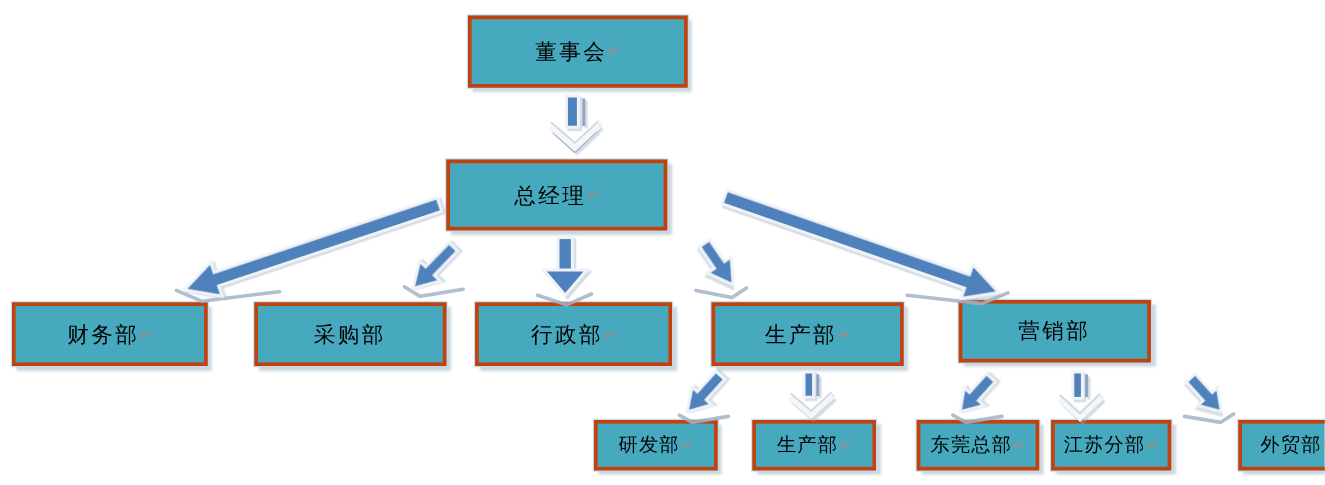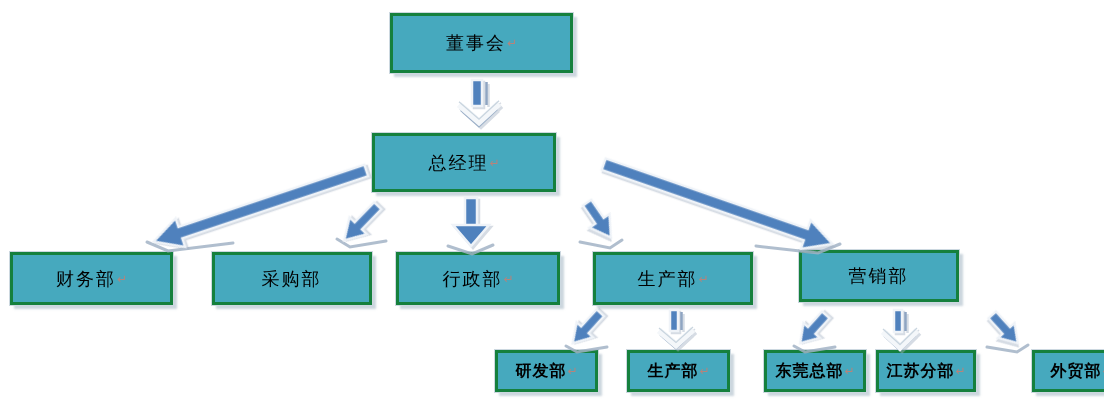--- a/index.html
+++ b/index.html
@@ -7,33 +7,33 @@
     position:relative;
     width:1104px;height:404px;
     background:#ffffff;
     font-family:"Liberation Sans","DejaVu Sans",sans-serif;
     overflow:hidden;
   }
   .node{
     position:absolute;
     box-sizing:border-box;
     background:#46A9BE;
-    border:3px solid #15803d;
+    border:3px solid #c2410c;
     box-shadow:0 0 0 1px #CCD8E0, 4px 4px 2px rgba(154,173,190,.5);
     display:flex;align-items:center;justify-content:center;
     color:#000;
     cursor:default;
   }
   .node .label{
     font-size:18px;
     letter-spacing:2px;
     font-weight:500;
     white-space:nowrap;
   }
-  .node.small .label{font-size:16px;letter-spacing:1px;font-weight:bold;}
+  .node.small .label{font-size:16px;letter-spacing:1px;}
   .pmark{
     font-size:12px;
     color:#B5847C;
     margin-left:1px;
     align-self:center;
   }
   svg.arrow{position:absolute;overflow:visible;}
   .arrow-main{filter:drop-shadow(2.5px 2.5px 0 rgba(163,178,195,.45));}
   .arrow-fill{fill:#4F81BD;stroke:#EFF3F8;stroke-width:2.5;stroke-linejoin:miter;}
   .shadow-line{fill:none;stroke:#A2B3C5;stroke-width:3;stroke-linecap:round;opacity:.85;}

